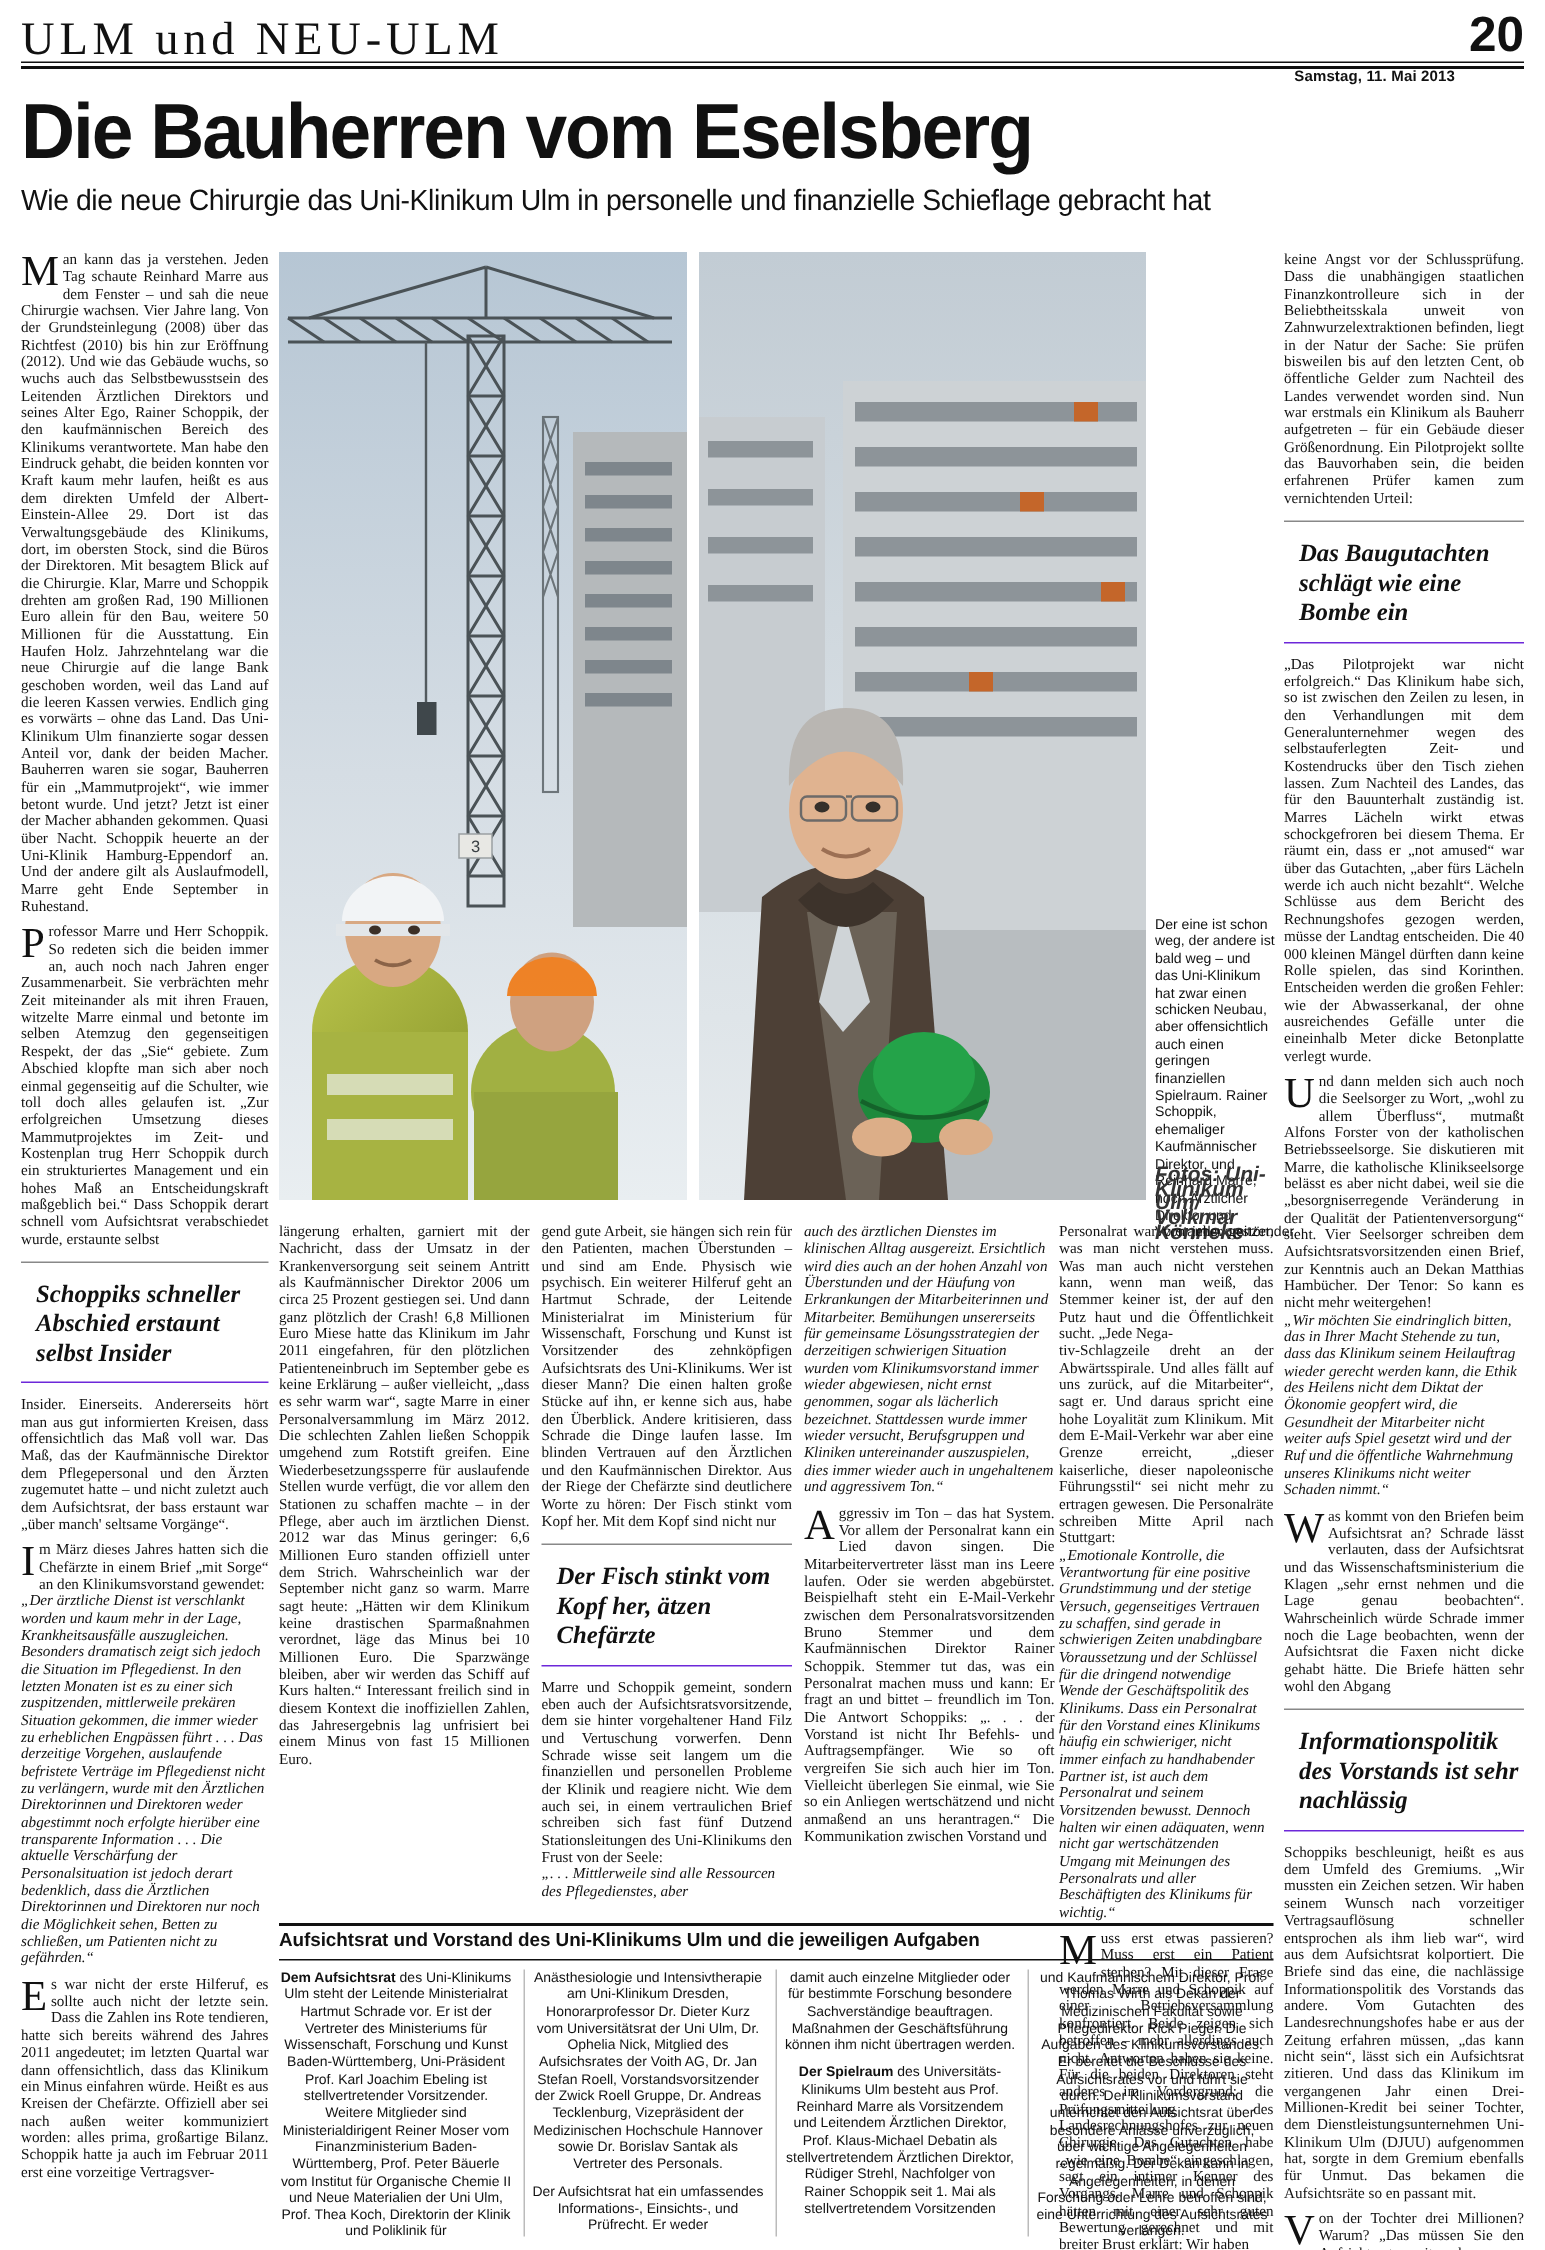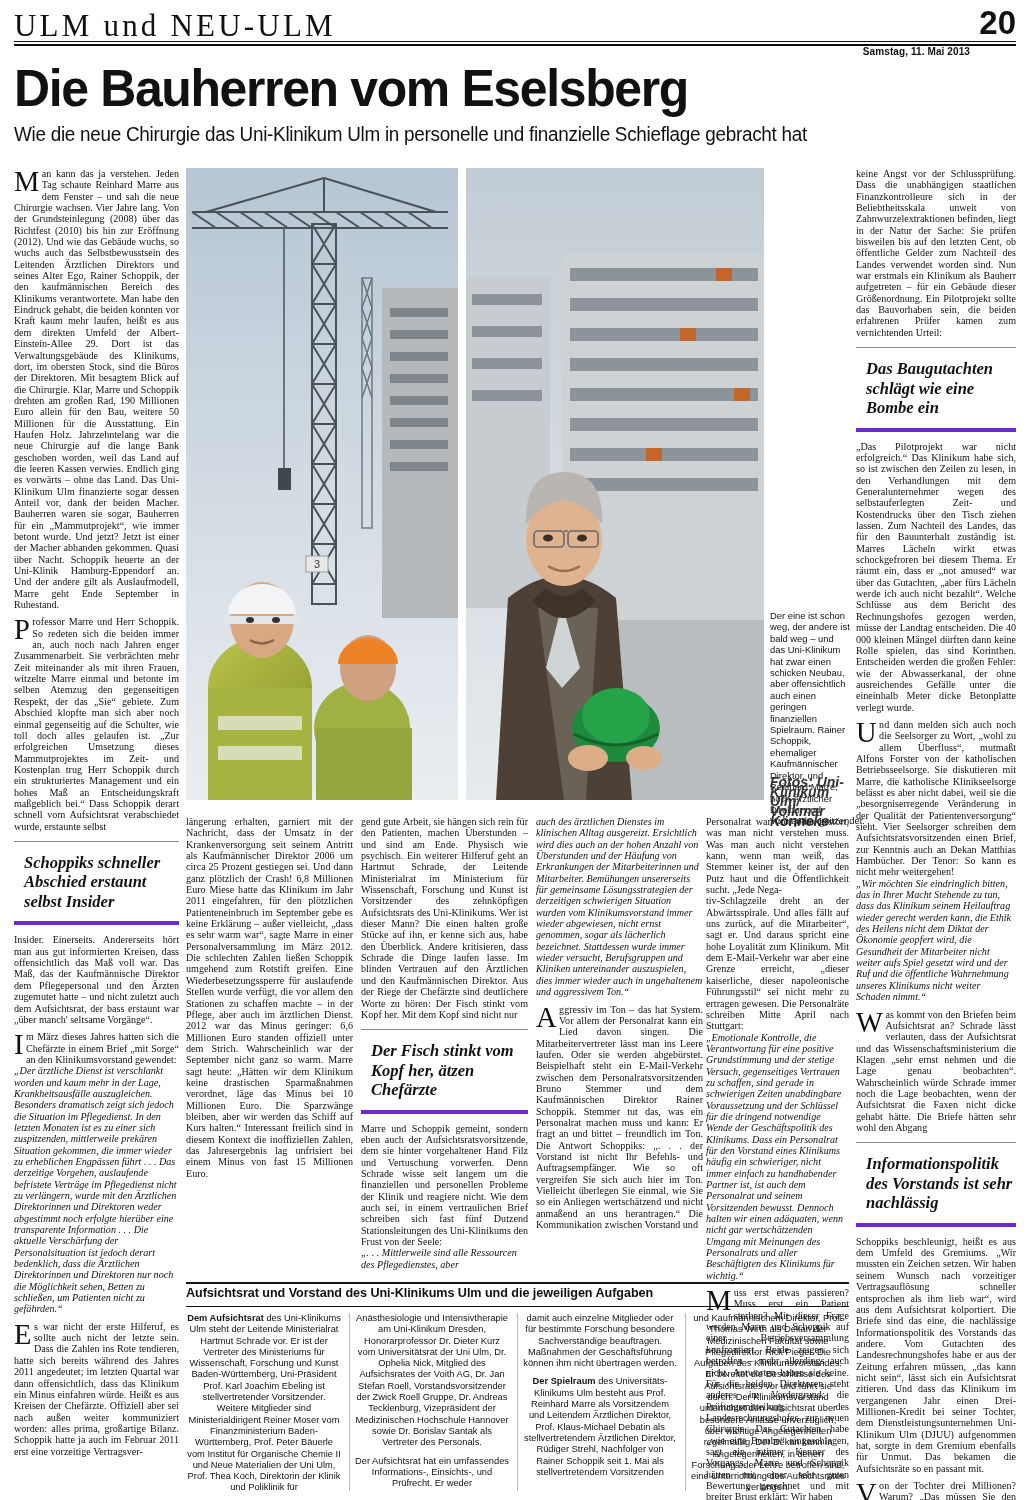--- a/index.html
+++ b/index.html
@@ -81,21 +81,21 @@
   .gap{height:6px;}
 
   
   .crosshead{
     font-family:"Liberation Serif", serif;
     font-style:italic;font-weight:700;
     font-size:16.5px;line-height:19.5px;
     text-align:left;
     padding:11px 0 10px 0;
     border-top:1px solid #888;
-    border-bottom:4px solid #6d28d9;
+    border-bottom:1px solid #6d28d9;
     margin:9px 0 9px 0;
     hyphens:none;
   }
   .crosshead.indented{padding-left:10px;}
 
   .quote{
     font-style:italic;
     margin-left:11px;
     text-align:left;
     hyphens:none;

